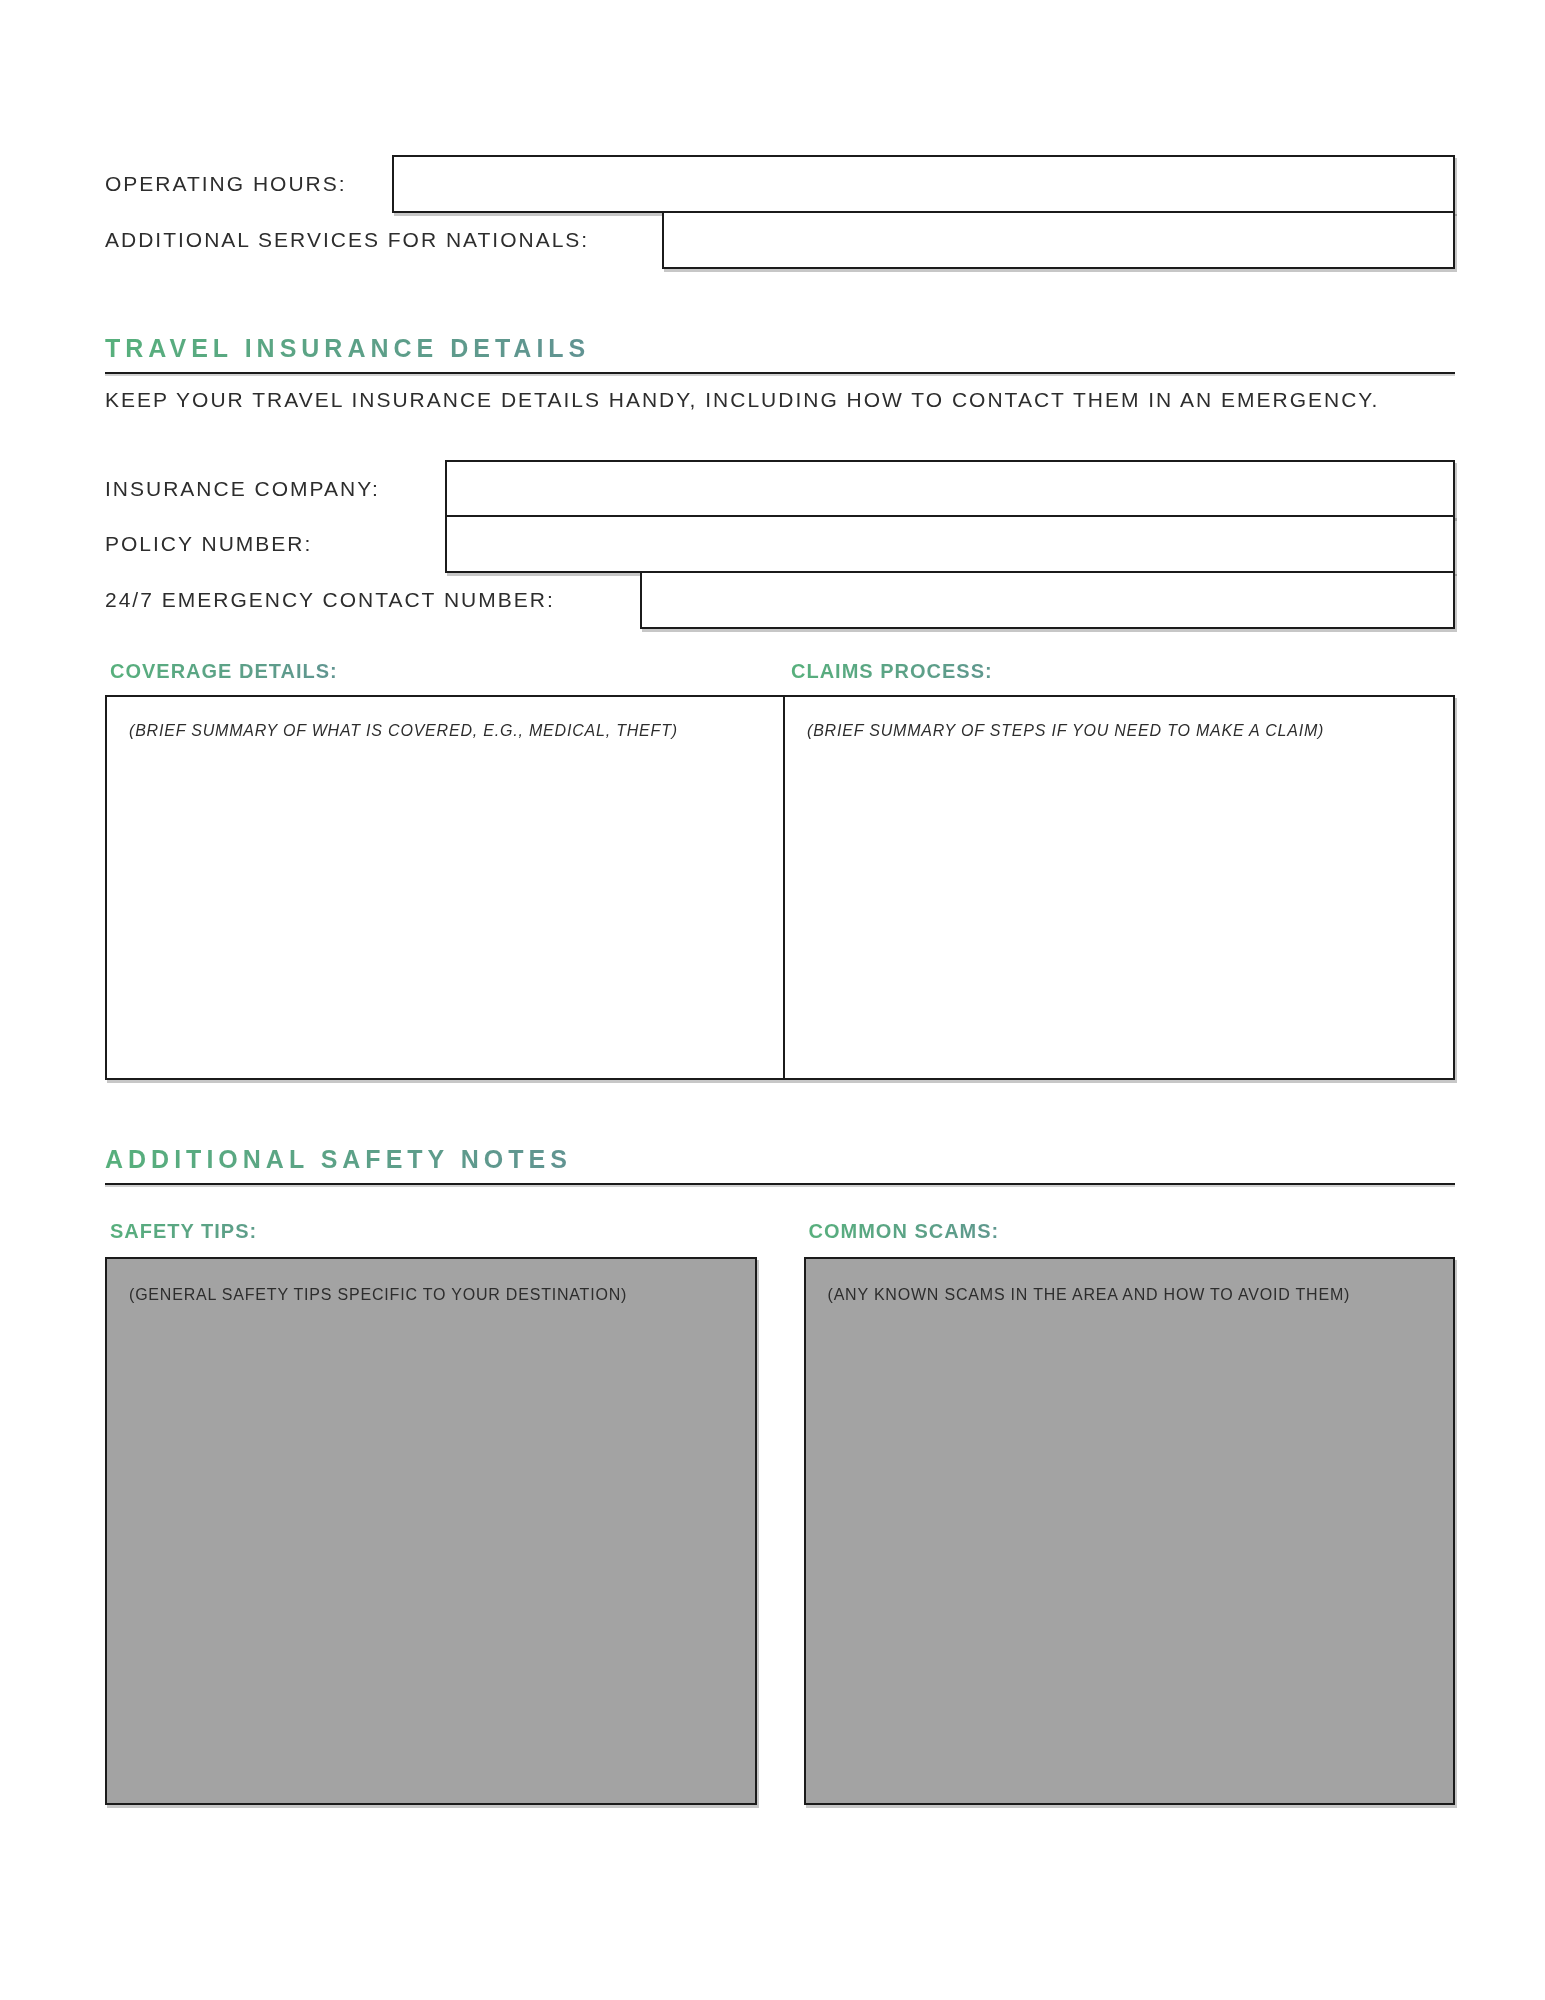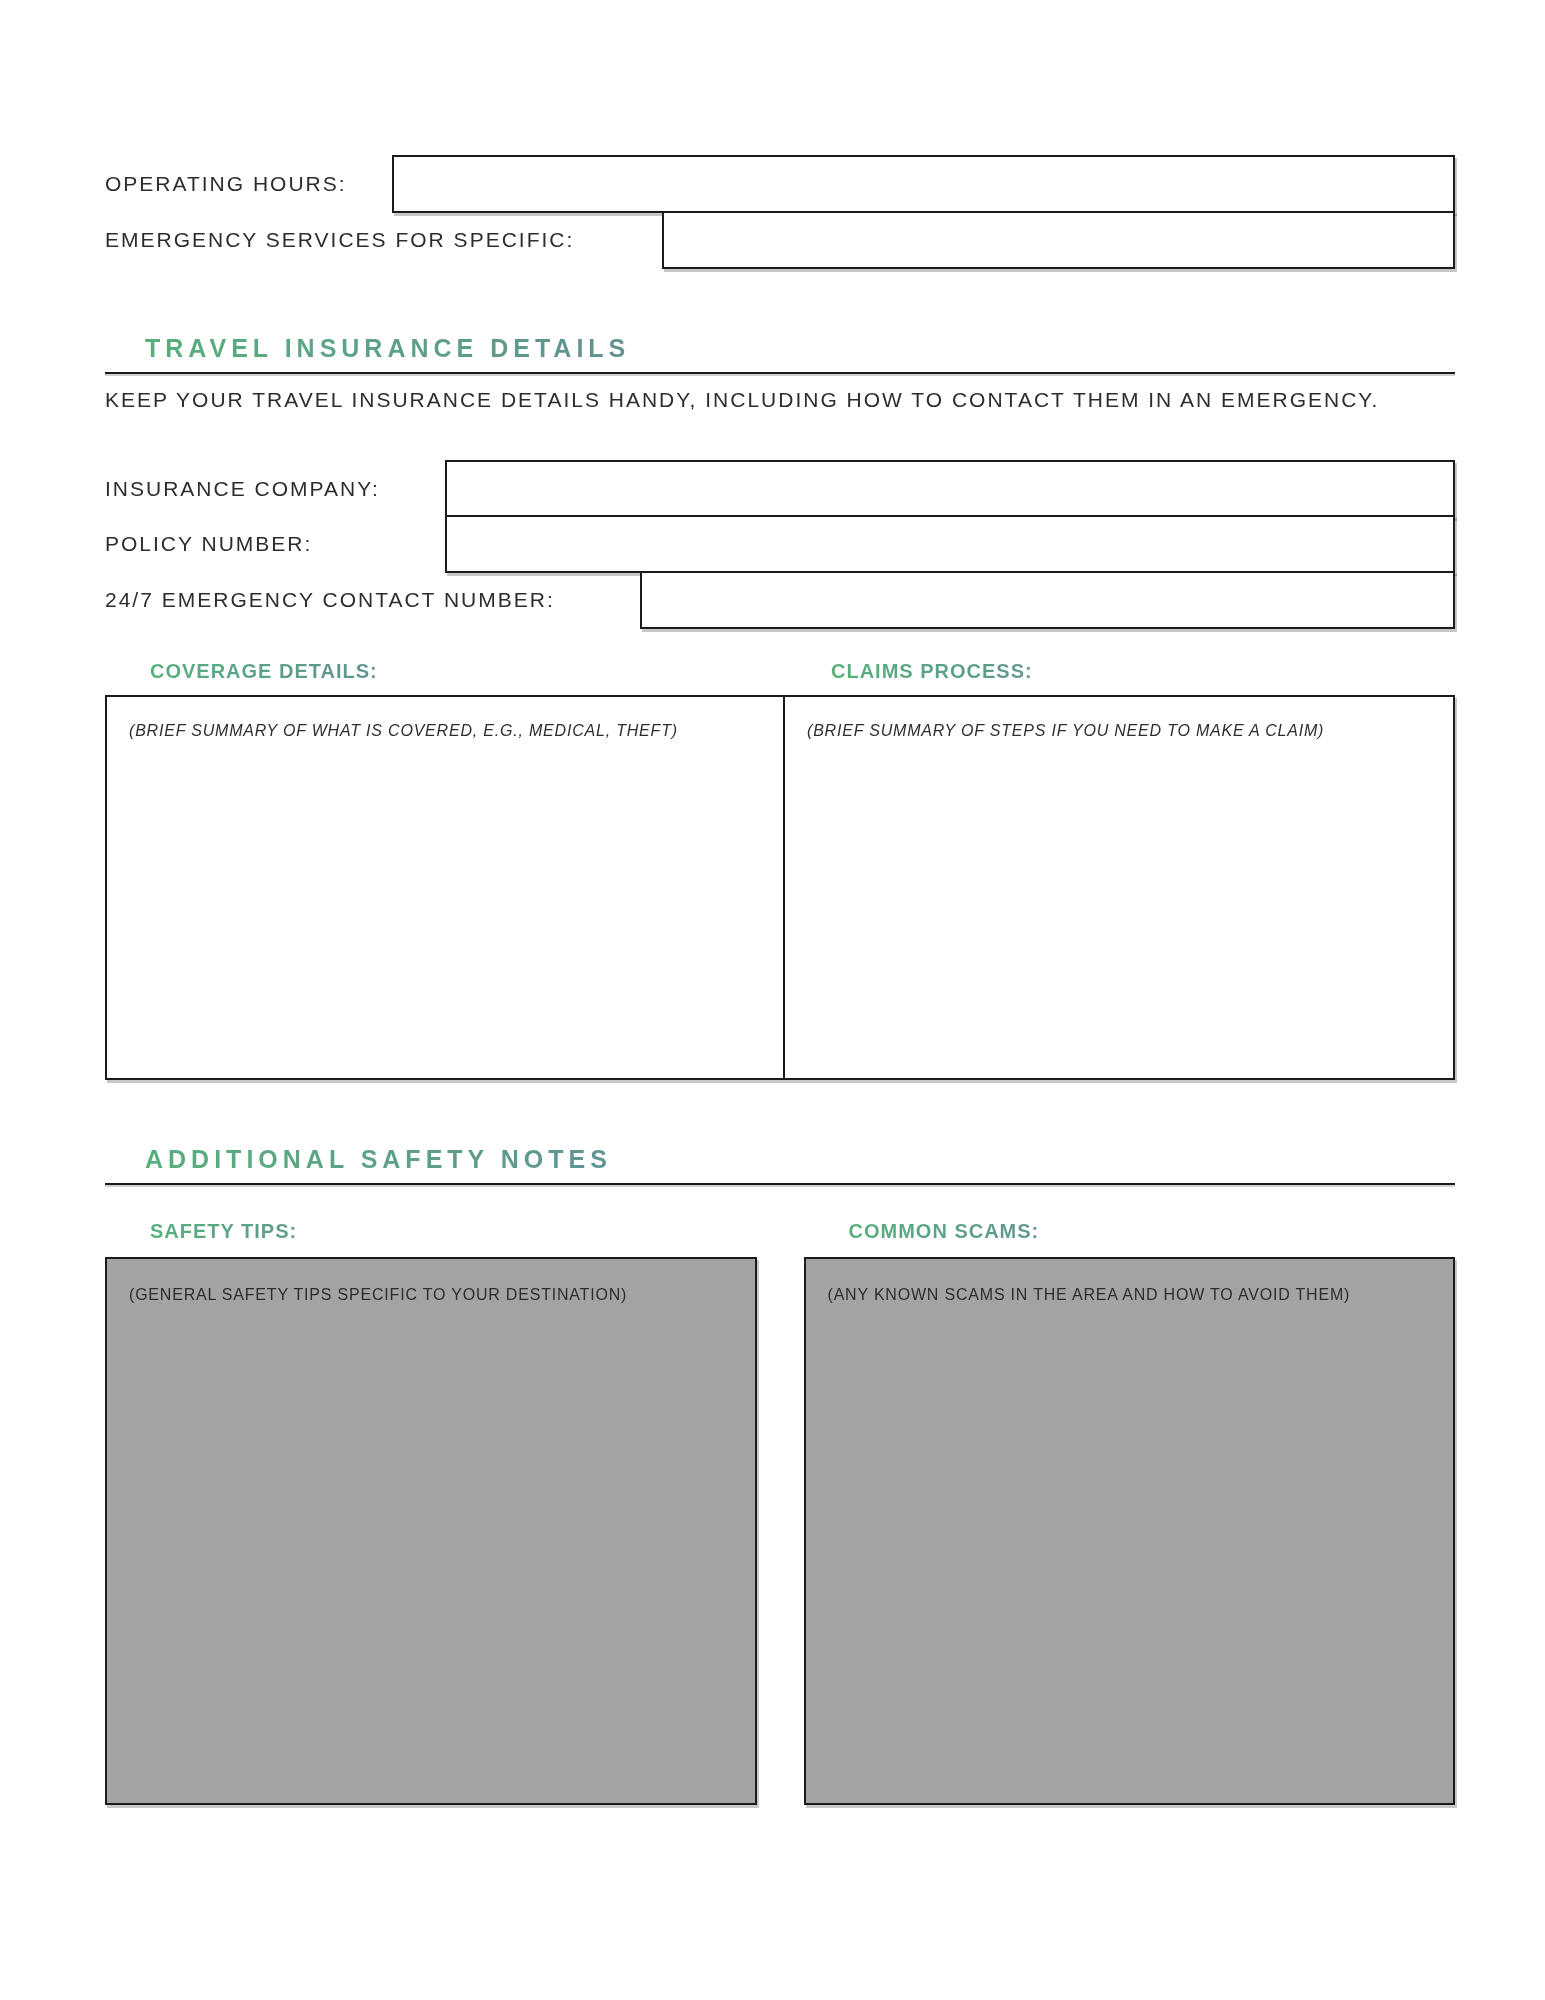--- a/index.html
+++ b/index.html
@@ -37,21 +37,20 @@
   .field-box{
     flex:1 1 auto;height:58px;background:#fff;
     border:2.5px solid var(--border);
     box-shadow:2px 3px 0 rgba(0,0,0,0.22);
   }
   
   .gradient-text{
     background:linear-gradient(90deg,var(--gradient-start),var(--gradient-mid) 50%,var(--gradient-end));
     -webkit-background-clip:text;background-clip:text;
     color:transparent;
-    margin-left:40px;
   }
   .section-title{
     font-size:25px;font-weight:700;letter-spacing:5px;
     line-height:30px;margin-top:64px;
   }
   .rule{
     margin-top:9px;height:0;
     border-top:2.5px solid var(--border);
     box-shadow:0 2px 0 rgba(0,0,0,0.18);
   }
@@ -95,21 +94,21 @@
 <body>
 
 <div class="page">
   <main class="content">
 
     <div class="field-row">
       <div class="field-label lw-287">OPERATING HOURS:</div>
       <div class="field-box"></div>
     </div>
     <div class="field-row overlap">
-      <div class="field-label lw-557">EMERGENCY SERVICES FOR SPECIFIC:</div>
+      <div class="field-label lw-557">ADDITIONAL SERVICES FOR NATIONALS:</div>
       <div class="field-box"></div>
     </div>
 
     <h2 class="section-title gradient-text">TRAVEL INSURANCE DETAILS</h2>
     <div class="rule"></div>
     <p class="intro">KEEP YOUR TRAVEL INSURANCE DETAILS HANDY, INCLUDING HOW TO CONTACT THEM IN AN EMERGENCY.</p>
 
     <div class="field-stack">
       <div class="field-row">
         <div class="field-label lw-340">INSURANCE COMPANY:</div>

